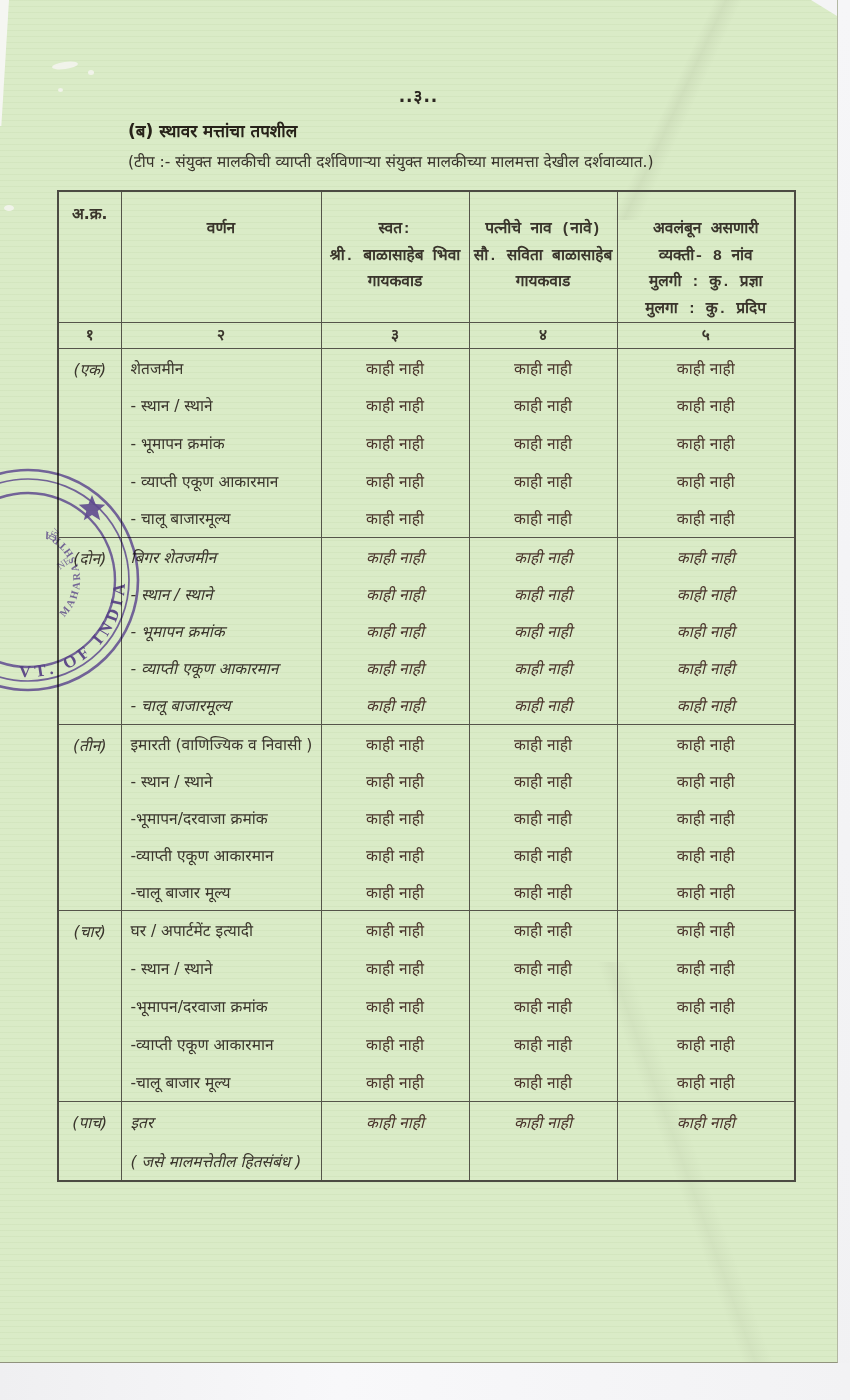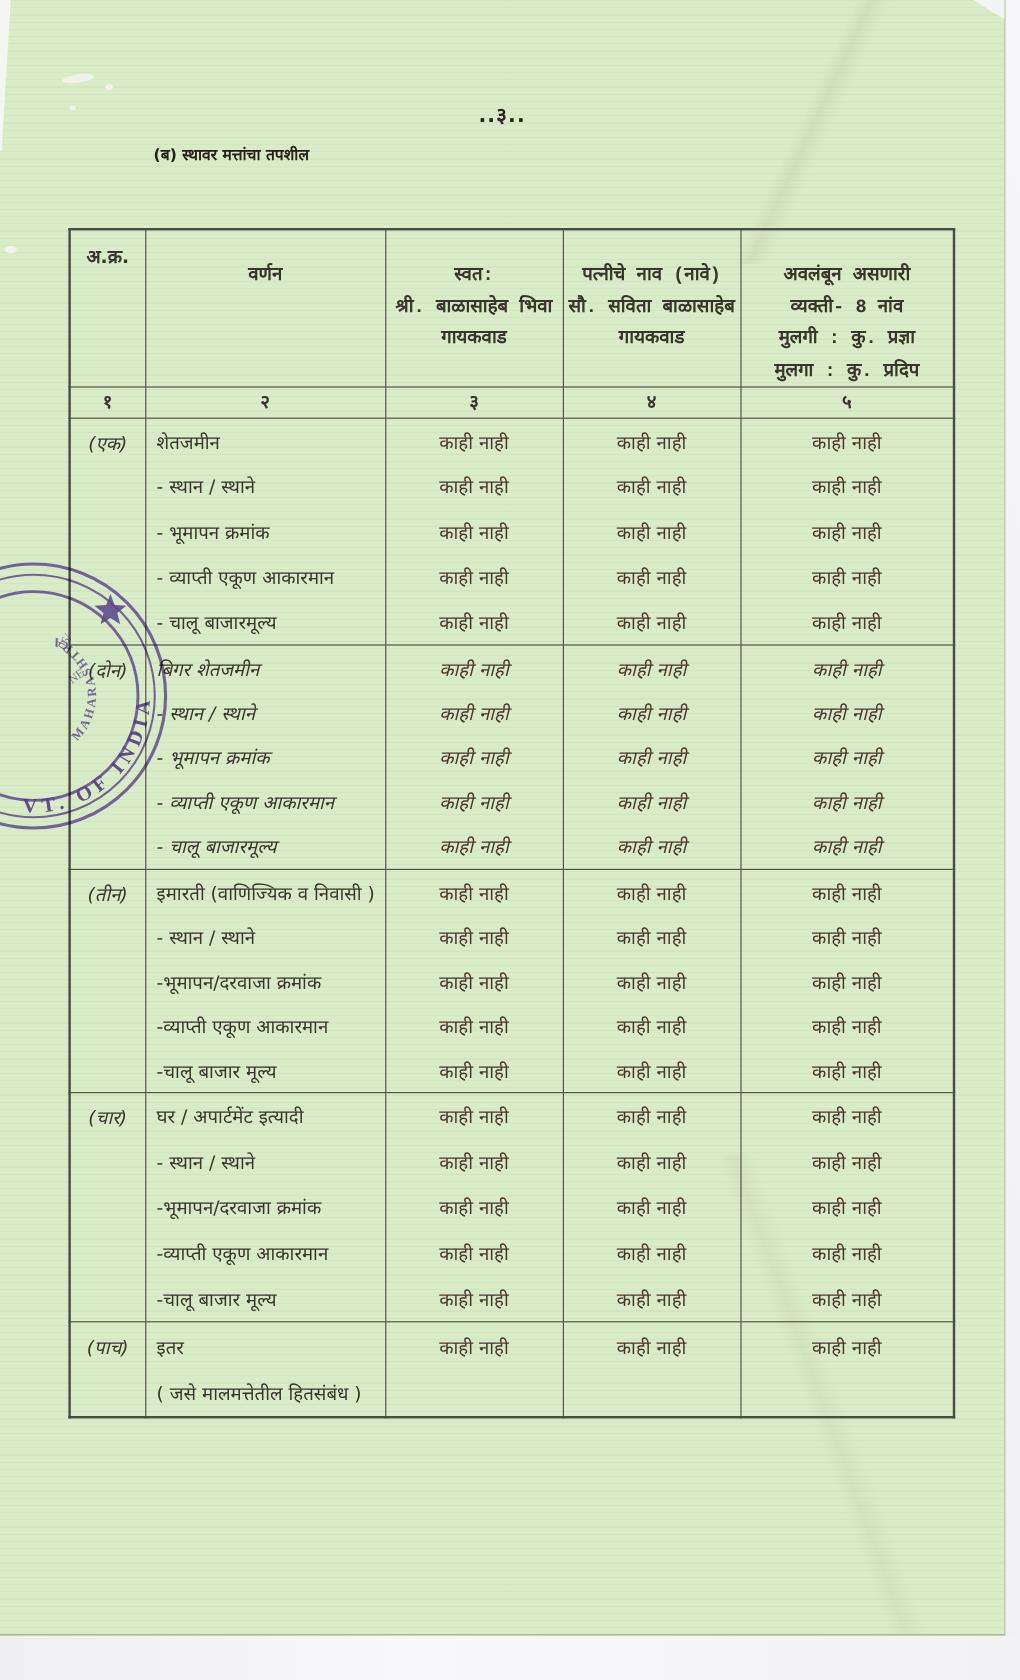--- a/index.html
+++ b/index.html
@@ -35,21 +35,21 @@
   .crease-br {
     position: absolute; right: 0; bottom: 0; width: 300px; height: 400px;
     background: linear-gradient(70deg, rgba(0,0,0,0) 46%, rgba(150,160,130,0.10) 49%, rgba(0,0,0,0) 53%);
   }
   .page-number {
     position: absolute; top: 84px; left: 0; width: 837px; text-align: center;
     font-size: 17px; font-weight: bold; color: #2b2620; letter-spacing: 1px;
   }
   .doc-title {
     position: absolute; top: 119px; left: 128px;
-    font-size: 13px; font-weight: bold; color: #272219;
+    font-size: 17px; font-weight: bold; color: #272219;
   }
   .doc-note {
     position: absolute; top: 150px; left: 128px;
     font-size: 15.5px; color: #38332b;
   }
   table.props {
     position: absolute; left: 57px; top: 190px; width: 737px;
     border-collapse: collapse; table-layout: fixed;
     border: 2px solid #4c4b43;
   }
@@ -62,21 +62,21 @@
   .hline { line-height: 26.5px; text-align: center; }
   .hc1 { padding-top: 10px; text-align: center; }
   .rn td { height: 25px; text-align: center; vertical-align: middle; font-weight: bold; color: #2c2720; }
   .sec .sec-id { padding-top: 9px; text-align: center; font-style: italic; }
   .lines { display: flex; flex-direction: column; }
   .lines > div { flex: 1 1 0; display: flex; align-items: center; }
   .s1 .lines { height: 188px; }
   .s2 .lines { height: 186px; font-style: italic; }
   .s3 .lines { height: 185px; text-align: center; }
   .s4 .lines { height: 190px; }
-  .s5 .lines { height: 78px; }
+  .s5 .lines { height: 78px; font-style: italic; }
   .col-desc .lines > div { padding-left: 9px; }
   .col-val .lines > div { justify-content: center; color: #4b362d; }
   .stamp {
     position: absolute; left: -122px; top: 430px; width: 300px; height: 300px;
     mix-blend-mode: multiply; opacity: 0.9;
   }
   .scan-bottom {
     position: absolute; left: 0; top: 1363px; width: 850px; height: 37px;
     background: linear-gradient(90deg, #efeff1, #f8f8fa 40%, #f2f2f4);
   }
@@ -93,20 +93,21 @@
   <div class="crease-br"></div>
   <div class="edge-wedge"></div>
   <div class="speck s1"></div>
   <div class="speck s2"></div>
   <div class="speck s3"></div>
   <div class="speck s4"></div>
   <div class="corner-cut"></div>
 
   <div class="page-number">..३..</div>
   <div class="doc-title">(ब) स्थावर मत्तांचा तपशील</div>
+  <div class="doc-note">(टीप :- संयुक्त मालकीची व्याप्ती दर्शविणाऱ्या संयुक्त मालकीच्या मालमत्ता देखील दर्शवाव्यात.)</div>
 
   <table class="props">
     <colgroup>
       <col style="width:63px">
         <col style="width:200px">
         <col style="width:148px">
         <col style="width:148px">
         <col style="width:178px">
     </colgroup>
     <tbody>

